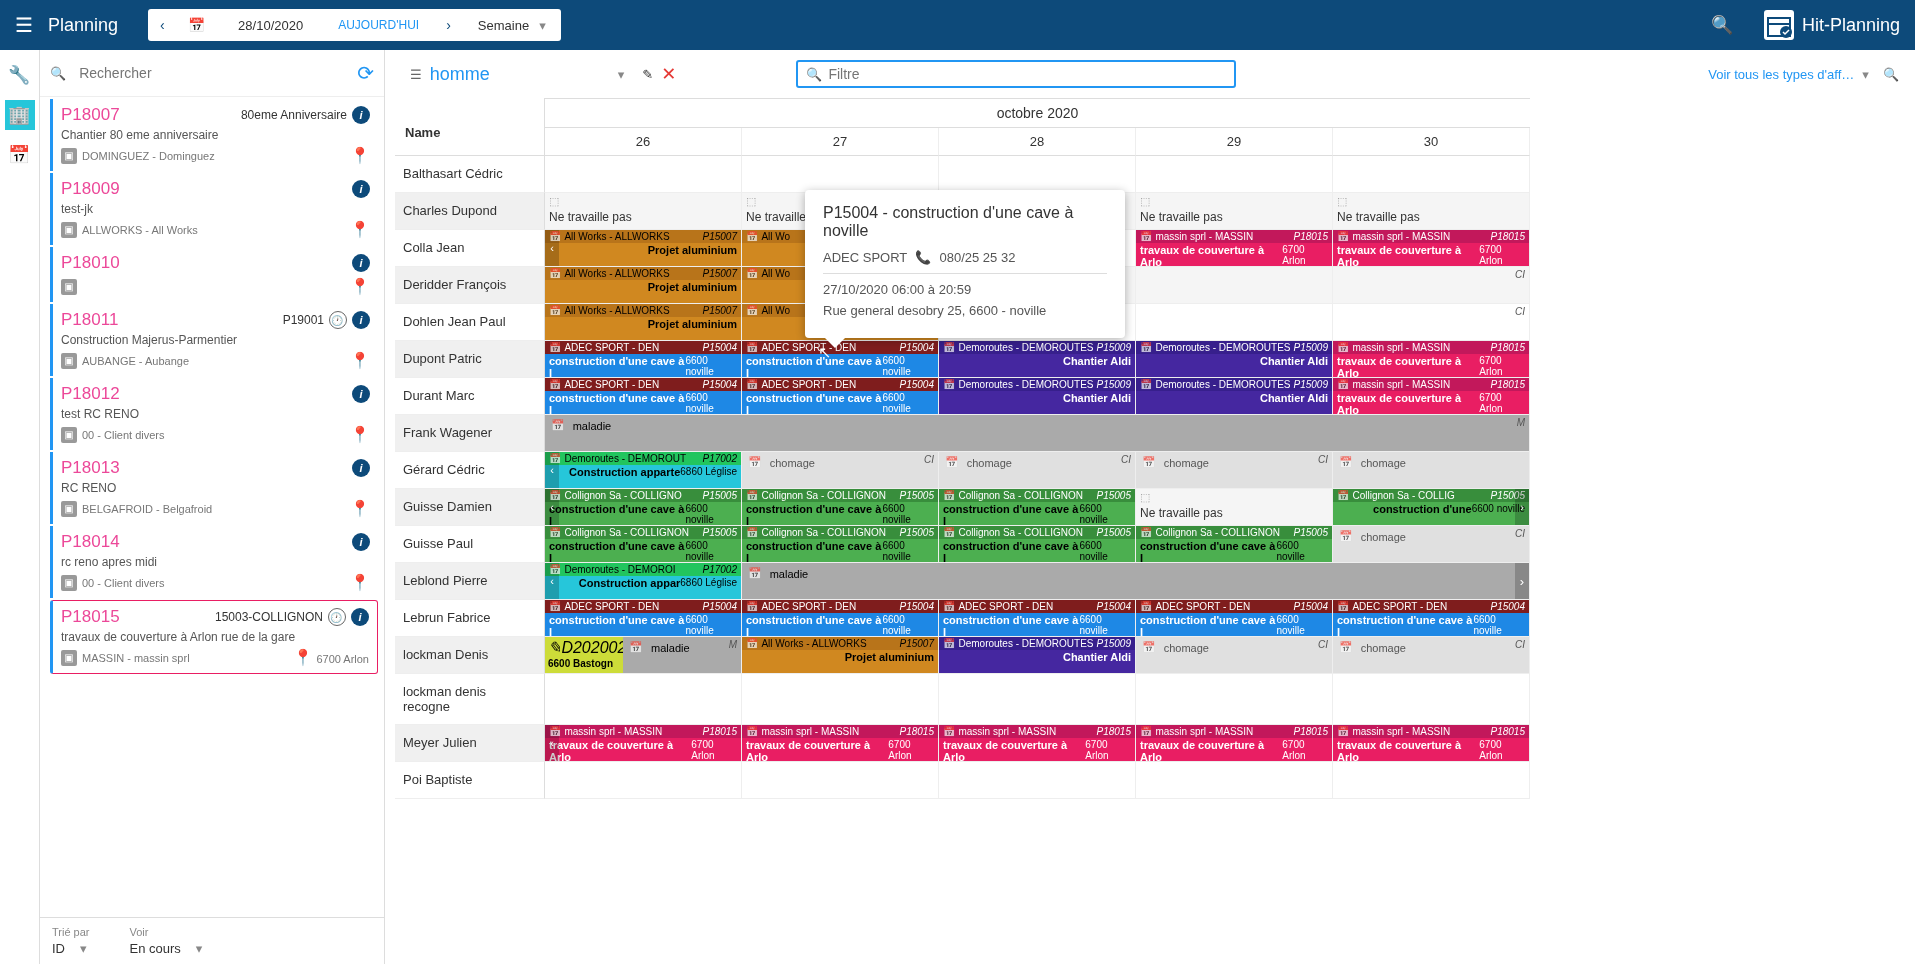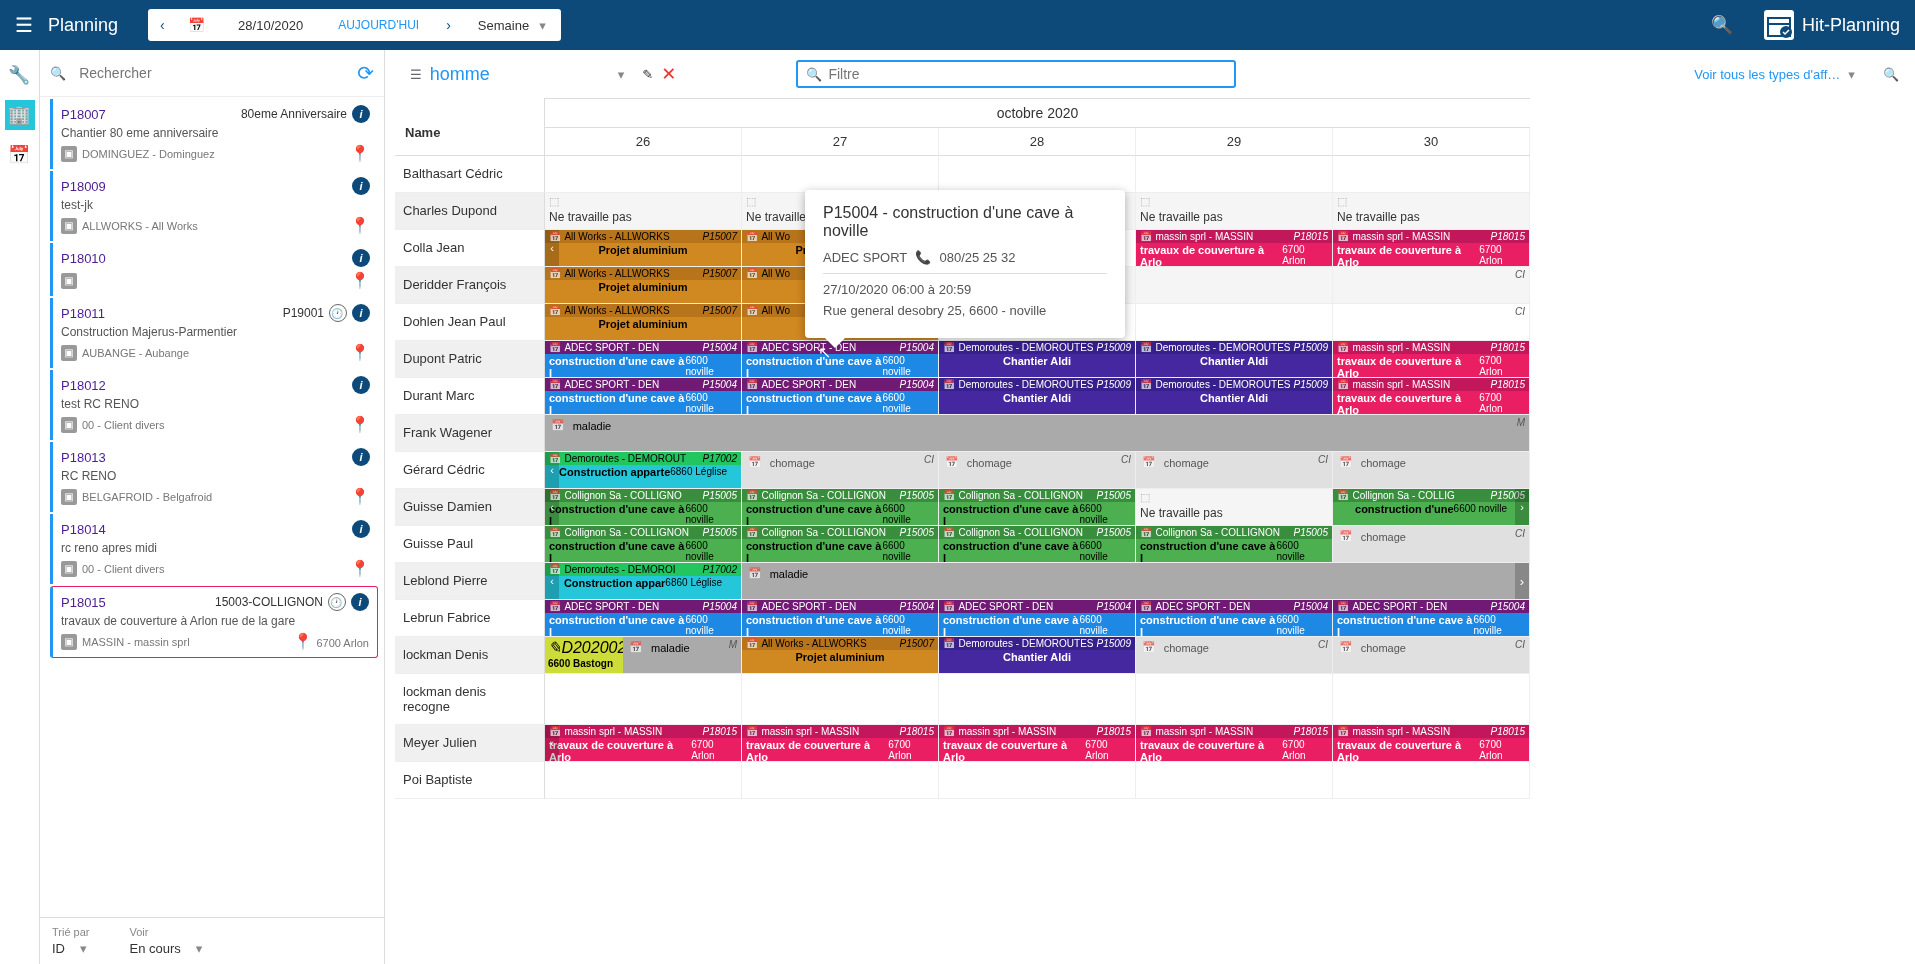--- a/index.html
+++ b/index.html
@@ -25,21 +25,21 @@
 
 
 .sidebar { position: absolute; left: 40px; top: 50px; bottom: 0; width: 345px; background: #fff; border-right: 1px solid #ddd; display: flex; flex-direction: column; }
 .sidebar-search { display: flex; align-items: center; padding: 10px; border-bottom: 1px solid #eee; }
 .sidebar-search input { flex: 1; border: none; outline: none; padding: 5px 8px; font-size: 14px; }
 .refresh-icon { color: #2196F3; cursor: pointer; font-size: 20px; }
 .project-list { flex: 1; overflow-y: auto; }
 .project-item { border-left: 3px solid #2196F3; margin: 2px 6px 2px 10px; padding: 6px 8px; position: relative; }
 .project-item.selected { border: 1px solid #e91e63; border-left: 3px solid #2196F3; border-radius: 3px; }
 .project-head { display: flex; align-items: center; justify-content: space-between; }
-.project-code { font-size: 13px; color: #4c1d95; }
+.project-code { font-size: 17px; color: #ec4899; }
 .project-extra { font-size: 12px; color: #333; display: flex; align-items: center; gap: 5px; }
 .info-badge { width: 18px; height: 18px; background: #0d4a7a; color: #fff; border-radius: 50%; display: inline-flex; align-items: center; justify-content: center; font-size: 11px; font-weight: bold; font-style: italic; }
 .clock-badge { width: 18px; height: 18px; border: 1px solid #666; border-radius: 50%; display: inline-flex; align-items: center; justify-content: center; font-size: 10px; }
 .project-desc { font-size: 12px; color: #555; margin-top: 3px; }
 .project-client { display: flex; align-items: center; justify-content: space-between; margin-top: 4px; font-size: 11px; color: #777; }
 .client-left { display: flex; align-items: center; gap: 5px; }
 .client-icon { width: 16px; height: 16px; background: #999; border-radius: 2px; display: inline-flex; align-items: center; justify-content: center; color: #fff; font-size: 10px; }
 .loc-icon { color: #999; font-size: 16px; }
 .loc-text { font-size: 11px; color: #777; }
 .sidebar-footer { border-top: 1px solid #ddd; padding: 8px 12px; display: flex; gap: 40px; }
@@ -51,43 +51,43 @@
 .main { position: absolute; left: 395px; right: 0; top: 50px; bottom: 0; display: flex; flex-direction: column; }
 .main-toolbar { display: flex; align-items: center; padding: 10px 15px; gap: 20px; }
 .filter-group { display: flex; align-items: center; gap: 8px; }
 .filter-icon { color: #666; }
 .filter-label { color: #2196F3; font-size: 18px; }
 .filter-drop { color: #888; margin-left: 120px; }
 .edit-icon { color: #333; margin-left: 10px; cursor: pointer; }
 .delete-icon { color: #e53935; cursor: pointer; font-size: 18px; }
 .filter-input-box { display: flex; align-items: center; border: 2px solid #2196F3; border-radius: 3px; padding: 4px 8px; width: 440px; margin-left: 100px; }
 .filter-input-box input { flex: 1; border: none; outline: none; font-size: 14px; padding-left: 6px; }
-.main-toolbar-right { margin-left: auto; display: flex; align-items: center; gap: 29px; }
+.main-toolbar-right { margin-left: auto; display: flex; align-items: center; gap: 15px; }
 .view-types { color: #2196F3; font-size: 13px; display: flex; align-items: center; gap: 8px; }
 
 .grid-wrap { flex: 1; overflow: auto; position: relative; }
 .grid { display: grid; grid-template-columns: 150px repeat(5, 197px); min-width: 100%; }
 .month-header { grid-column: 2 / span 5; text-align: center; padding: 6px; font-size: 14px; color: #333; border-bottom: 1px solid #ddd; border-top: 1px solid #ddd; }
 .corner-name { grid-row: 1 / span 2; padding: 15px 10px; font-weight: bold; border-right: 1px solid #ddd; border-bottom: 1px solid #ddd; display: flex; align-items: flex-end; }
 .day-header { text-align: center; padding: 6px; border-bottom: 1px solid #ddd; border-right: 1px solid #eee; }
 .row-name { padding: 10px 8px; border-right: 1px solid #ddd; border-bottom: 1px solid #eee; font-size: 13px; }
 .row-name.alt { background: #f0f0f0; }
 .cell { border-right: 1px solid #eee; border-bottom: 1px solid #eee; position: relative; min-height: 37px; }
 .cell.alt { background: #f5f5f5; }
 
 .task { position: absolute; left: 0; right: 0; top: 0; bottom: 0; font-size: 11px; overflow: hidden; }
 .task-head { display: flex; justify-content: space-between; padding: 1px 4px; font-size: 10px; align-items: center; }
-.task-body { display: flex; justify-content: center; padding: 1px 4px; font-weight: bold; font-size: 11px; }
+.task-body { display: flex; justify-content: flex-end; padding: 1px 4px; font-weight: bold; font-size: 11px; }
 .chev { background: rgba(0,0,0,0.2); width: 14px; display: flex; align-items: center; justify-content: center; color: #fff; position: absolute; top: 0; bottom: 0; }
 .chev.left { left: 0; } .chev.right { right: 0; }
 
 .bg-orange { background: #d08820; color: #000; }
 .bg-orange .task-head { background: #b8741a; }
 .bg-blue { background: #1e88e5; color: #fff; }
-.bg-blue .task-head { background: #701a75; }
+.bg-blue .task-head { background: #7f1d1d; }
 .bg-purple { background: #4527a0; color: #fff; }
 .bg-purple .task-head { background: #371f8c; }
 .bg-pink { background: #e91e63; color: #fff; }
 .bg-pink .task-head { background: #c2185b; }
 .bg-teal { background: #26c6da; color: #000; }
 .bg-teal .task-head { background: #22c55e; }
 .bg-green { background: #4caf50; color: #000; }
 .bg-green .task-head { background: #388e3c; color:#fff; }
 .bg-gray { background: #aaa; color: #000; }
 .bg-lightgray { background: #e0e0e0; color: #555; }

